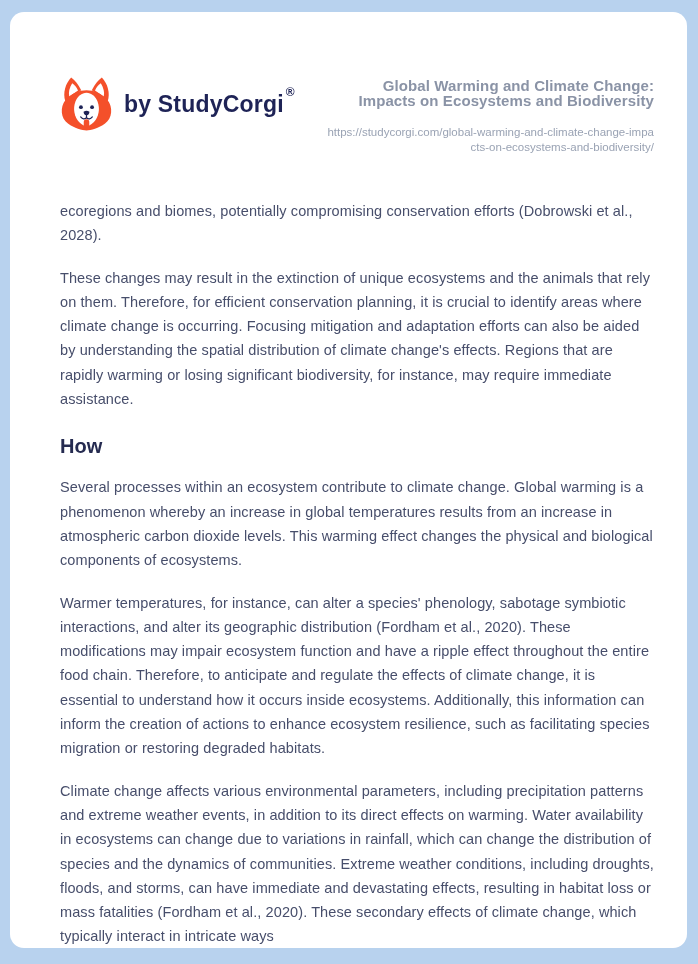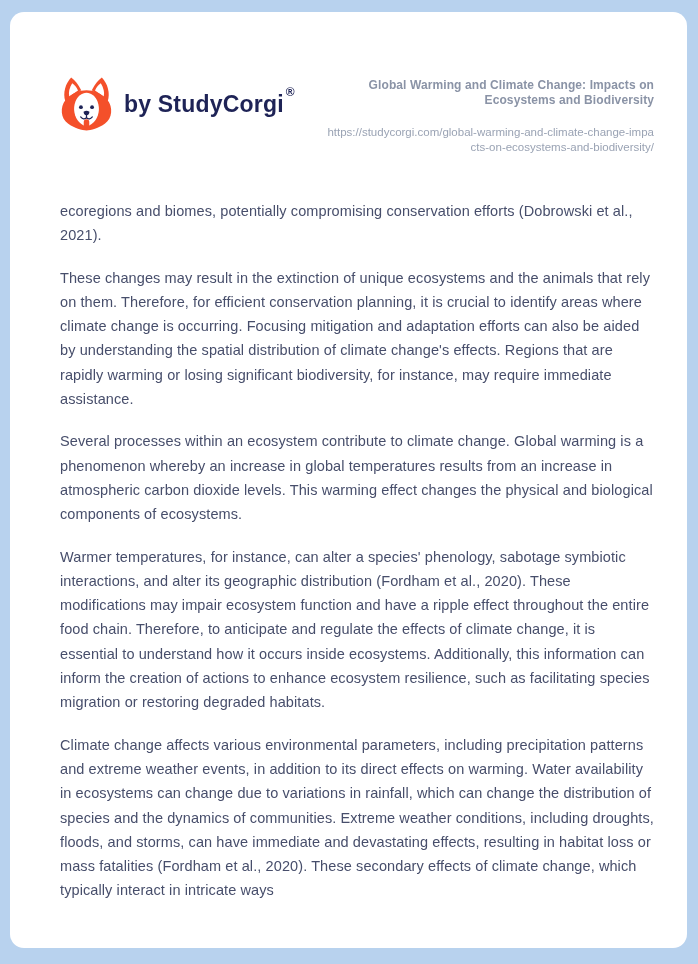--- a/index.html
+++ b/index.html
@@ -59,21 +59,21 @@
     margin-left: 2px;
   }
 
   .doc-meta {
     width: 332px;
     text-align: right;
     padding-top: 6px;
   }
 
   .doc-title {
-    font-size: 12px;
+    font-size: 15px;
     font-weight: bold;
     color: #8a93a6;
     line-height: 15px;
     letter-spacing: 0.1px;
   }
 
   .doc-url {
     font-size: 11.5px;
     color: #9aa3b4;
     line-height: 15px;
@@ -133,20 +133,21 @@
     </div>
 
     <div class="doc-meta">
       <div class="doc-title">Global Warming and Climate Change: Impacts on Ecosystems and Biodiversity</div>
       <div class="doc-url">https://studycorgi.com/global-warming-and-climate-change-impacts-on-ecosystems-and-biodiversity/</div>
     </div>
 
   </header>
 
   <main class="doc-body">
-    <p>ecoregions and biomes, potentially compromising conservation efforts (Dobrowski et al., 2021).</p>
+    <p>ecoregions and biomes, potentially compromising conservation efforts (Dobrowski et al., 2028).</p>
     <p>These changes may result in the extinction of unique ecosystems and the animals that rely on them. Therefore, for efficient conservation planning, it is crucial to identify areas where climate change is occurring. Focusing mitigation and adaptation efforts can also be aided by understanding the spatial distribution of climate change's effects. Regions that are rapidly warming or losing significant biodiversity, for instance, may require immediate assistance.</p>
+    <h2 class="section-heading">How</h2>
     <p>Several processes within an ecosystem contribute to climate change. Global warming is a phenomenon whereby an increase in global temperatures results from an increase in atmospheric carbon dioxide levels. This warming effect changes the physical and biological components of ecosystems.</p>
     <p>Warmer temperatures, for instance, can alter a species' phenology, sabotage symbiotic interactions, and alter its geographic distribution (Fordham et al., 2020). These modifications may impair ecosystem function and have a ripple effect throughout the entire food chain. Therefore, to anticipate and regulate the effects of climate change, it is essential to understand how it occurs inside ecosystems. Additionally, this information can inform the creation of actions to enhance ecosystem resilience, such as facilitating species migration or restoring degraded habitats.</p>
     <p>Climate change affects various environmental parameters, including precipitation patterns and extreme weather events, in addition to its direct effects on warming. Water availability in ecosystems can change due to variations in rainfall, which can change the distribution of species and the dynamics of communities. Extreme weather conditions, including droughts, floods, and storms, can have immediate and devastating effects, resulting in habitat loss or mass fatalities (Fordham et al., 2020). These secondary effects of climate change, which typically interact in intricate ways</p>
   </main>
 
 </div>
 
 </body></html>

